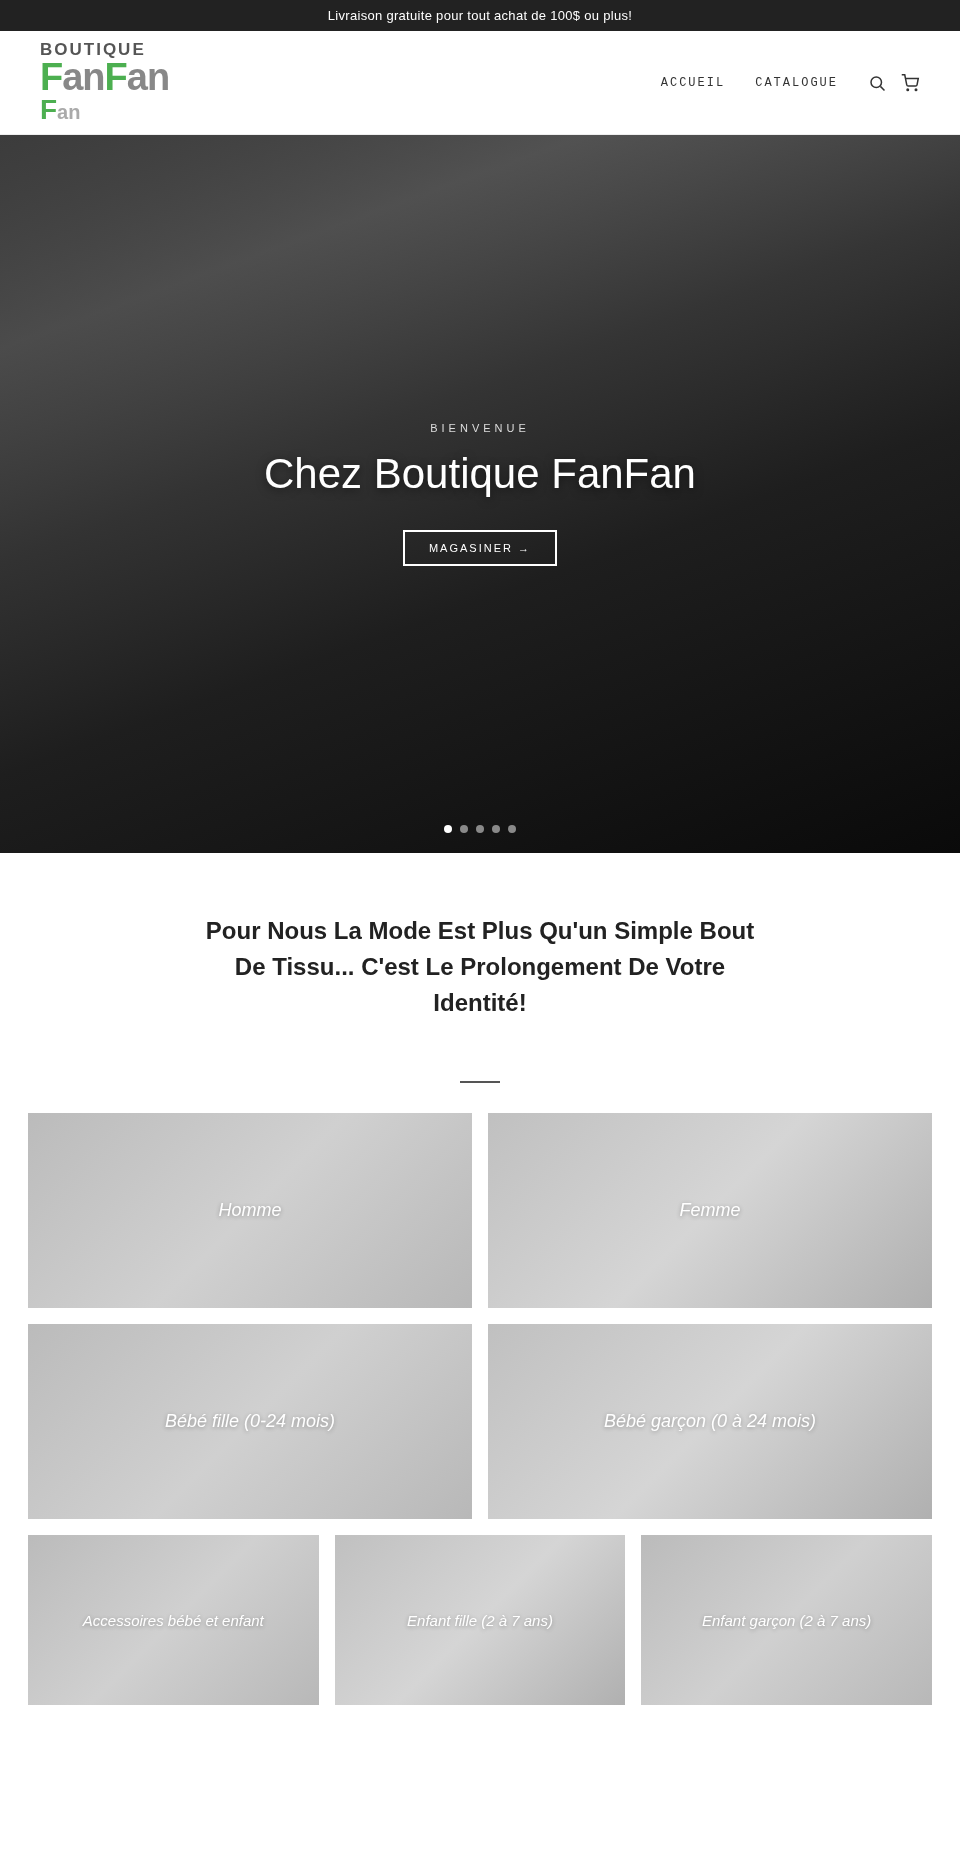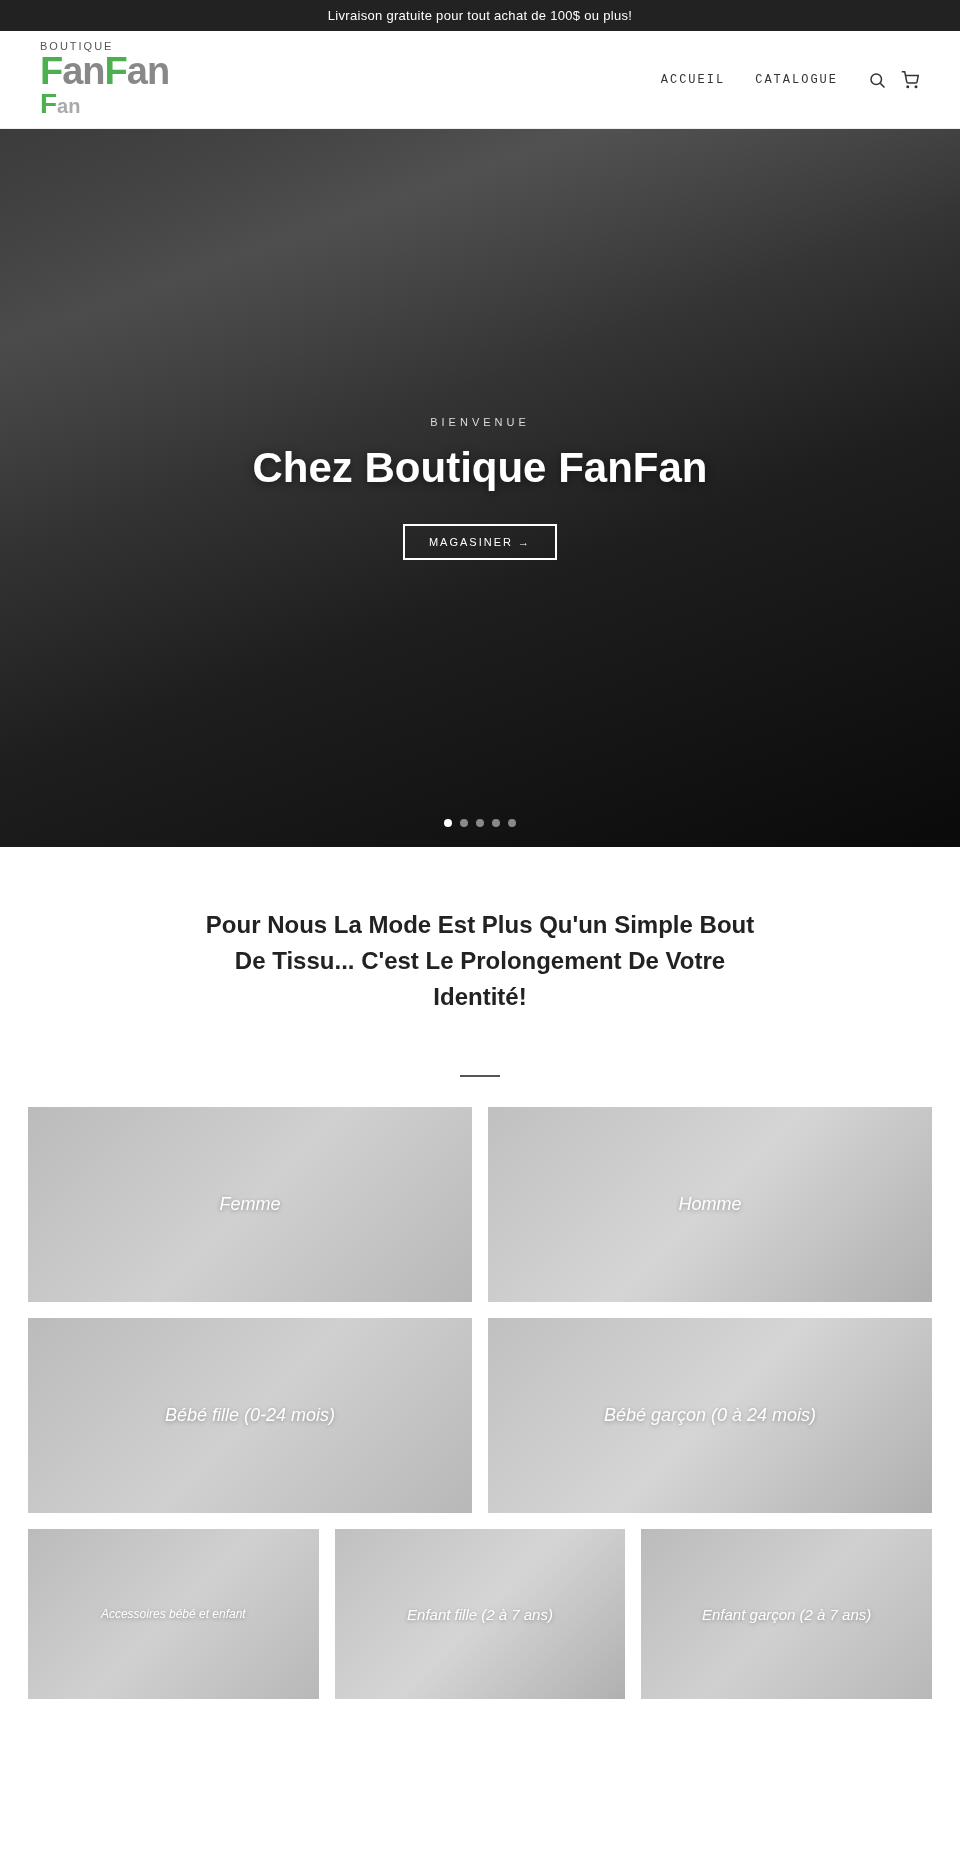--- a/index.html
+++ b/index.html
@@ -26,24 +26,24 @@
       position: relative;
       z-index: 10;
     }
 
     .logo-area {
       display: flex;
       flex-direction: column;
       line-height: 1;
     }
     .logo-boutique {
-      font-size: 11px;
+      font-size: 17px;
       letter-spacing: 2px;
       color: #555;
-      font-weight: 400;
+      font-weight: 700;
       text-transform: uppercase;
     }
     .logo-fanfan {
       font-size: 38px;
       font-weight: 700;
       color: #4caf50;
       letter-spacing: -1px;
       line-height: 1;
     }
     .logo-fanfan span {
@@ -126,21 +126,21 @@
     .hero-subtitle {
       font-size: 11px;
       letter-spacing: 4px;
       text-transform: uppercase;
       color: #ddd;
       margin-bottom: 16px;
       font-weight: 400;
     }
     .hero-title {
       font-size: 42px;
-      font-weight: 700;
+      font-weight: 400;
       color: #fff;
       margin-bottom: 32px;
       text-shadow: 0 2px 10px rgba(0,0,0,0.5);
     }
     .hero-btn {
       display: inline-block;
       border: 2px solid #fff;
       color: #fff;
       background: transparent;
       padding: 10px 24px;
@@ -315,40 +315,40 @@
 
 <main class="main-content">
 
   <p class="tagline">Pour Nous La Mode Est Plus Qu'un Simple Bout De Tissu... C'est Le Prolongement De Votre Identité!</p>
 
   <div class="section-title-wrap">
     <div class="section-divider"></div>
   </div>
 
   <div class="category-grid" style="margin-bottom:16px;">
+    <div class="category-card category-card-tall" style="background: linear-gradient(135deg, #b8b8b8 0%, #d0d0d0 50%, #b0b0b0 100%);">
+      <span class="category-label">Homme</span>
+    </div>
     <div class="category-card category-card-tall" style="background: linear-gradient(135deg, #b0b0b0 0%, #c8c8c8 50%, #a8a8a8 100%);">
       <span class="category-label">Femme</span>
-    </div>
-    <div class="category-card category-card-tall" style="background: linear-gradient(135deg, #b8b8b8 0%, #d0d0d0 50%, #b0b0b0 100%);">
-      <span class="category-label">Homme</span>
     </div>
   </div>
 
   <div class="category-grid" style="margin-bottom:16px;">
     <div class="category-card category-card-tall" style="background: linear-gradient(135deg, #b5b5b5 0%, #cccccc 50%, #adadad 100%);">
       <span class="category-label">Bébé fille (0-24 mois)</span>
     </div>
     <div class="category-card category-card-tall" style="background: linear-gradient(135deg, #bababa 0%, #d2d2d2 50%, #b2b2b2 100%);">
       <span class="category-label">Bébé garçon (0 à 24 mois)</span>
     </div>
   </div>
 
   <div class="category-grid-3">
     <div class="category-card category-card-sm" style="background: linear-gradient(135deg, #b0b0b0 0%, #c8c8c8 50%, #a5a5a5 100%);">
-      <span class="category-label" style="font-size:12px;">Accessoires bébé et enfant</span>
+      <span class="category-label" style="font-size:15px;">Accessoires bébé et enfant</span>
     </div>
     <div class="category-card category-card-sm" style="background: linear-gradient(135deg, #b8b8b8 0%, #cecece 50%, #afafaf 100%);">
       <span class="category-label" style="font-size:15px;">Enfant fille (2 à 7 ans)</span>
     </div>
     <div class="category-card category-card-sm" style="background: linear-gradient(135deg, #b3b3b3 0%, #cacaca 50%, #ababab 100%);">
       <span class="category-label" style="font-size:15px;">Enfant garçon (2 à 7 ans)</span>
     </div>
   </div>
 
 </main>

